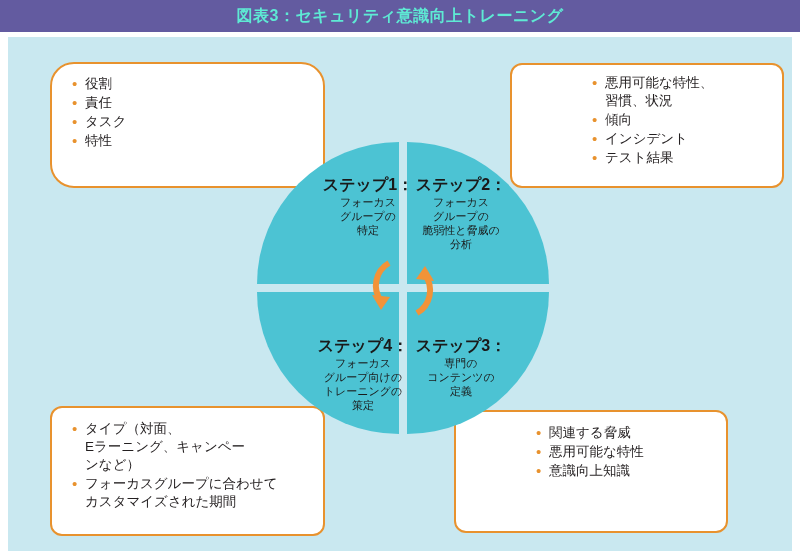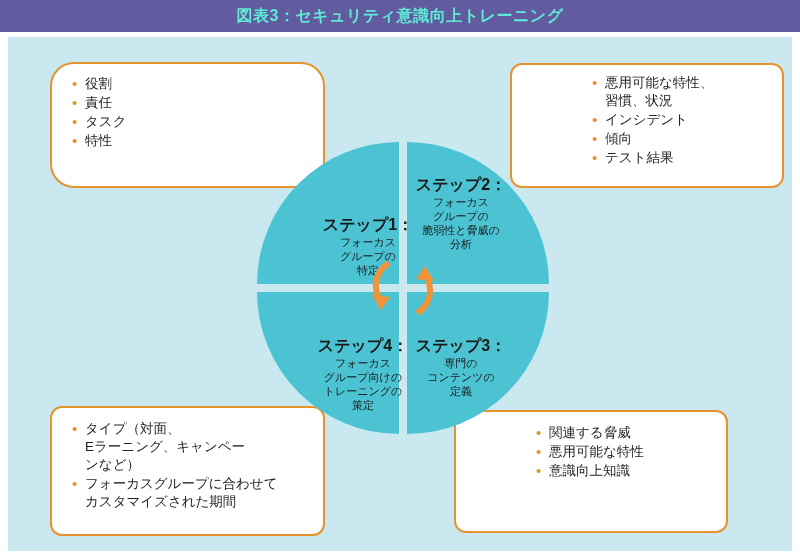--- a/index.html
+++ b/index.html
@@ -132,21 +132,21 @@
     font-weight: bold;
     line-height: 1.25;
     margin-bottom: 1px;
   }
   .step-body {
     display: block;
     font-size: 11px;
     line-height: 1.27;
     white-space: pre-line;
   }
-  #step-1 { left: 21px;  top: 33px; margin-top: 40px;  }
+  #step-1 { left: 21px;  top: 33px;  }
   #step-2 { left: 114px; top: 33px;  }
   #step-3 { left: 114px; top: 194px; text-align: center; }
   #step-4 { left: 16px;  top: 194px; }
 
   
   .center-arrow {
     position: absolute;
     left: 106px;
     top: 106px;
     width: 80px;
@@ -171,22 +171,22 @@
         <li>責任</li>
         <li>タスク</li>
         <li>特性</li>
       </ul>
     </div>
 
     <div class="callout" id="box-tr">
       <ul>
         <li>悪用可能な特性、
 習慣、状況</li>
+        <li>傾向</li>
         <li>インシデント</li>
-        <li>傾向</li>
         <li>テスト結果</li>
       </ul>
     </div>
 
     <div class="callout" id="box-bl">
       <ul>
         <li>タイプ（対面、
 Eラーニング、キャンペー
 ンなど）</li>
         <li>フォーカスグループに合わせて

